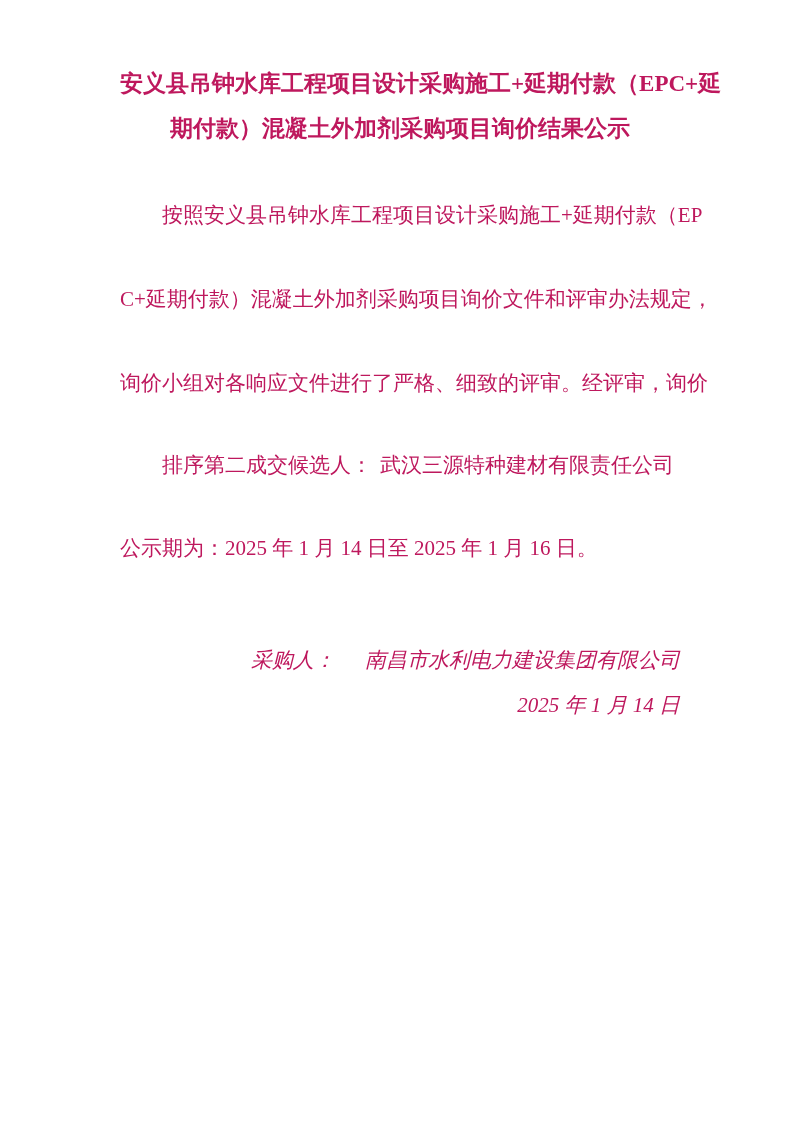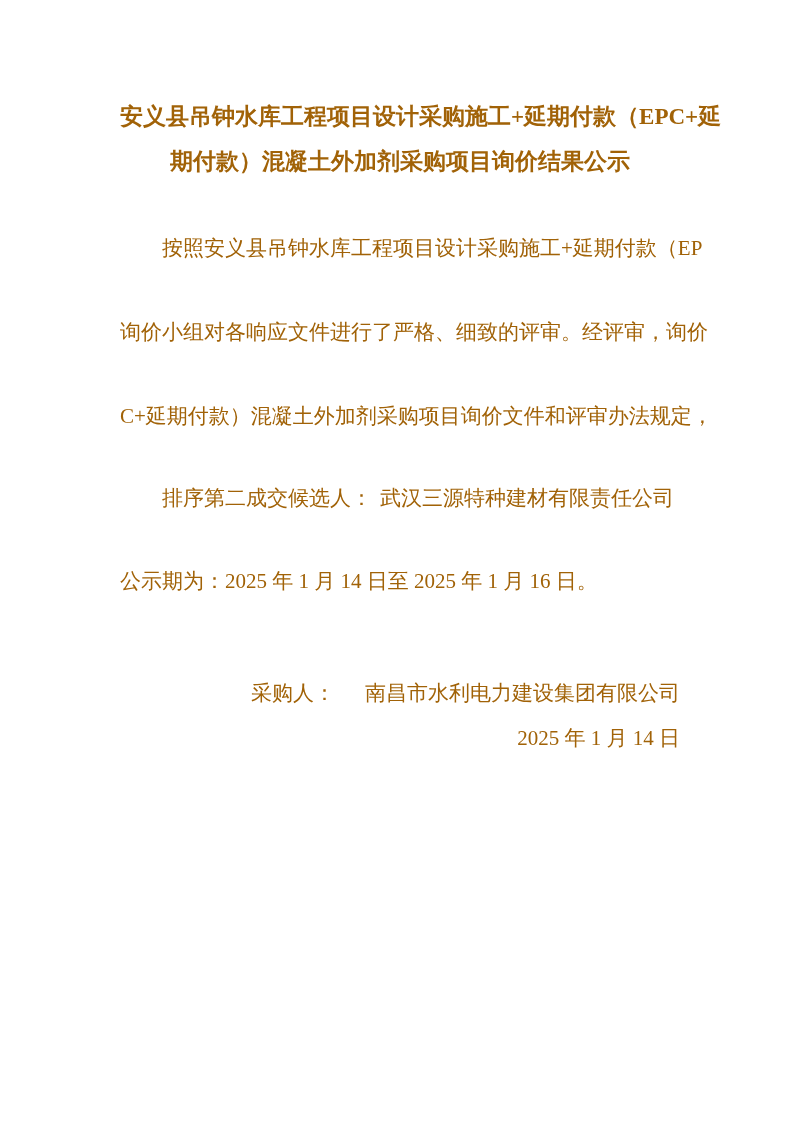--- a/index.html
+++ b/index.html
@@ -6,25 +6,25 @@
     margin: 0;
     padding: 0;
     background: #ffffff;
   }
   .page {
     position: relative;
     width: 800px;
     height: 1131px;
     margin: 0 auto;
     background: #ffffff;
-    color: #a16207;
+    color: #be185d;
     font-family: "Liberation Serif", "DejaVu Serif", serif;
     overflow: hidden;
     box-sizing: border-box;
-    padding-top: 94px;
+    padding-top: 61px;
   }
   .content {
     padding: 0 120px;
   }
   .doc-title {
     text-align: center;
     font-size: 23px;
     font-weight: bold;
     line-height: 45px;
   }
@@ -63,40 +63,41 @@
     font-family: Liberation Serif, serif;
   }
   .signature {
     margin-top: 70px;
     font-size: 21px;
     line-height: 45px;
     text-align: right;
   }
   .signature .sig-line {
     white-space: nowrap;
+    font-style: italic;
   }
   .signature .purchaser-name {
     margin-left: 30px;
   }
 </style>
 </head>
 <body>
 
 <div class="page">
   <div class="content">
 
     <div class="doc-title">
       <div class="t-line">安义县吊钟水库工程项目设计采购施工+延期付款（EPC+延</div>
       <div class="t-line">期付款）混凝土外加剂采购项目询价结果公示</div>
     </div>
 
     <div class="intro">
       <div class="p-line first">按照安义县吊钟水库工程项目设计采购施工+延期付款（EP</div>
+      <div class="p-line">C+延期付款）混凝土外加剂采购项目询价文件和评审办法规定，</div>
       <div class="p-line">询价小组对各响应文件进行了严格、细致的评审。经评审，询价</div>
-      <div class="p-line">C+延期付款）混凝土外加剂采购项目询价文件和评审办法规定，</div>
     </div>
 
     <div class="candidates">
       <div class="candidate-row">
         <span class="label">排序第二成交候选人：</span><span class="company">武汉三源特种建材有限责任公司</span>
       </div>
     </div>
 
     <div class="publicity">公示期为：2025 年 1 月 14 日至 2025 年 1 月 16 日。</div>
 

